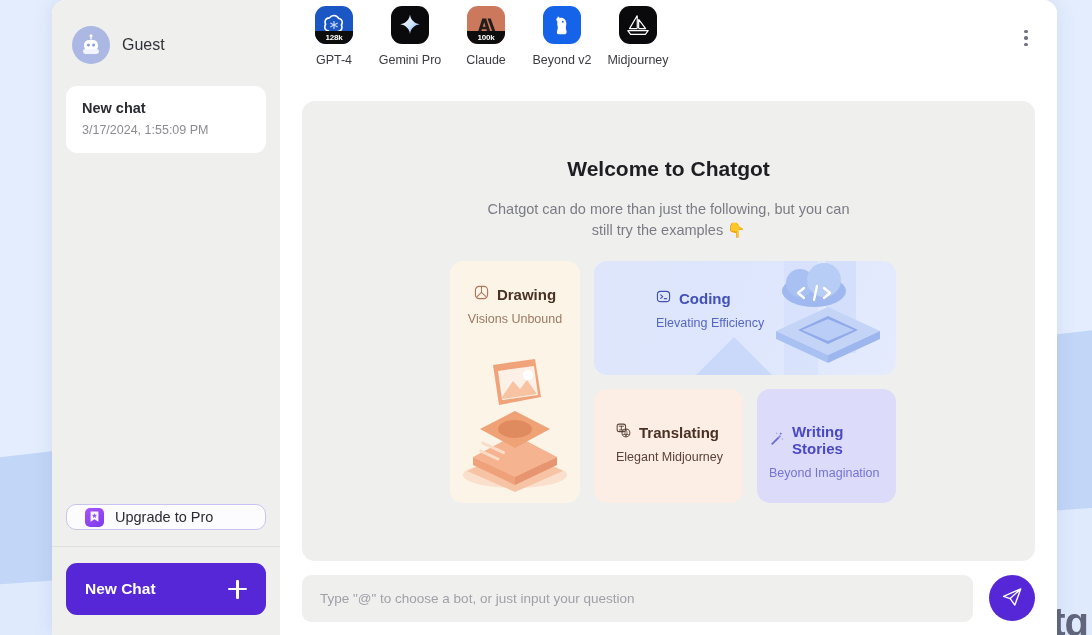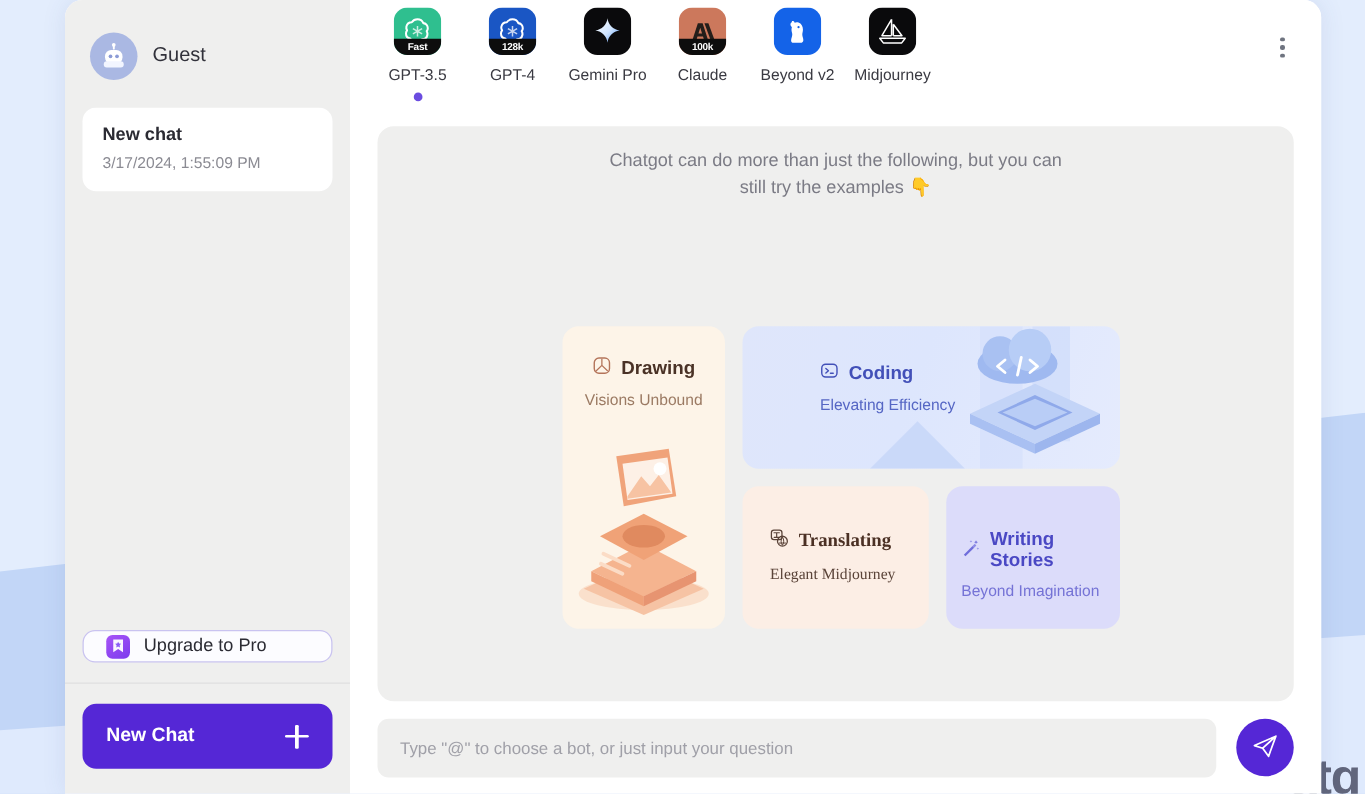--- a/index.html
+++ b/index.html
@@ -202,21 +202,21 @@
   #card-coding {
     height: 114px;
     background: linear-gradient(110deg,#dfe6fb 0%,#dde6fd 45%,#e5ebfd 100%);
     padding: 28px 0 0 62px;
   }
   #card-coding .card-head { color: #4250b8; }
   #card-coding .card-sub { color: #5566c4; }
 
   #row-bottom { flex: 1 1 auto; display: flex; gap: 14px; }
   #card-translating {
-    flex: 1 1 0; background: #fceee5; padding: 34px 0 0 22px; font-family: Liberation Serif, serif;
+    flex: 1 1 0; background: #fceee5; padding: 34px 0 0 22px;
   }
   #card-translating .card-head { color: #4b3024; }
   #card-translating .card-sub { color: #5a4338; }
 
   #card-writing {
     flex: 1 1 0; background: #dcdcfa; padding: 34px 0 0 12px;
   }
   #card-writing .card-head { color: #4a48c4; }
   #card-writing .card-sub { color: #7573d6; }
 
@@ -292,32 +292,20 @@
       <button id="new-chat-btn">
         <span id="new-chat-label">New Chat</span>
         <span id="plus-icon"></span>
       </button>
     </div>
   </aside>
 
   <section id="main">
 
     <div id="model-strip">
-        <div class="model">
-          <div class="model-icon">
-    <div style="position:absolute;inset:0;background:#2fbf8f"></div>
-    <svg width="26" height="26" viewBox="0 0 24 24" style="position:relative">
-      <path d="M12 3.2c2 0 3.6 1.2 4.3 2.8 1.8.2 3.3 1.7 3.3 3.7 0 .9-.3 1.7-.8 2.3.5.8.7 1.8.5 2.8-.4 1.9-2.1 3.2-4 3.2-.9 1.4-2.5 2.3-4.2 2.3-2 0-3.7-1.2-4.4-2.9-1.8-.2-3.2-1.7-3.2-3.7 0-.9.3-1.7.8-2.4-.5-.8-.7-1.8-.5-2.7.4-1.9 2.1-3.2 4-3.2C8.7 4 10.3 3.2 12 3.2z" fill="none" stroke="#ffffff" stroke-width="1.5" stroke-linejoin="round"></path>
-      <path d="M12 8.2v7.6M8.6 10.1l6.8 3.8M15.4 10.1l-6.8 3.8" stroke="#ffffff" stroke-width="1.1" opacity=".75"></path>
-    </svg>
-            <div class="badge">Fast</div>
-          </div>
-          <div class="model-label">GPT-3.5</div>
-          <div class="model-dot"></div>
-        </div>
         <div class="model">
           <div class="model-icon">
     <div style="position:absolute;inset:0;background:#1a56c4"></div>
     <svg width="26" height="26" viewBox="0 0 24 24" style="position:relative">
       <path d="M12 3.2c2 0 3.6 1.2 4.3 2.8 1.8.2 3.3 1.7 3.3 3.7 0 .9-.3 1.7-.8 2.3.5.8.7 1.8.5 2.8-.4 1.9-2.1 3.2-4 3.2-.9 1.4-2.5 2.3-4.2 2.3-2 0-3.7-1.2-4.4-2.9-1.8-.2-3.2-1.7-3.2-3.7 0-.9.3-1.7.8-2.4-.5-.8-.7-1.8-.5-2.7.4-1.9 2.1-3.2 4-3.2C8.7 4 10.3 3.2 12 3.2z" fill="none" stroke="#ffffff" stroke-width="1.5" stroke-linejoin="round"></path>
       <path d="M12 8.2v7.6M8.6 10.1l6.8 3.8M15.4 10.1l-6.8 3.8" stroke="#ffffff" stroke-width="1.1" opacity=".75"></path>
     </svg>
             <div class="badge">128k</div>
           </div>
           <div class="model-label">GPT-4</div>
@@ -370,20 +358,21 @@
           <div class="model-label">Midjourney</div>
         </div>
         <div id="kebab">
           <span></span>
           <span></span>
           <span></span>
         </div>
       </div>
 
     <div id="panel">
+      <div id="welcome-title">Welcome to Chatgot</div>
       <div id="welcome-sub">Chatgot can do more than just the following, but you can still try the examples 👇</div>
 
       <div id="cards">
 
         <div class="card" id="card-drawing">
           <div class="card-head">
             <span>
               <svg width="15" height="15" viewBox="0 0 16 16">
                 <rect x="1.5" y="1.5" width="13" height="13" rx="4" fill="none" stroke="#b4745a" stroke-width="1.2"></rect>
                 <path d="M8 2.2v5.6M8 7.8L3 12.6M8 7.8l5 4.8" stroke="#b4745a" stroke-width="1.1" fill="none"></path>

